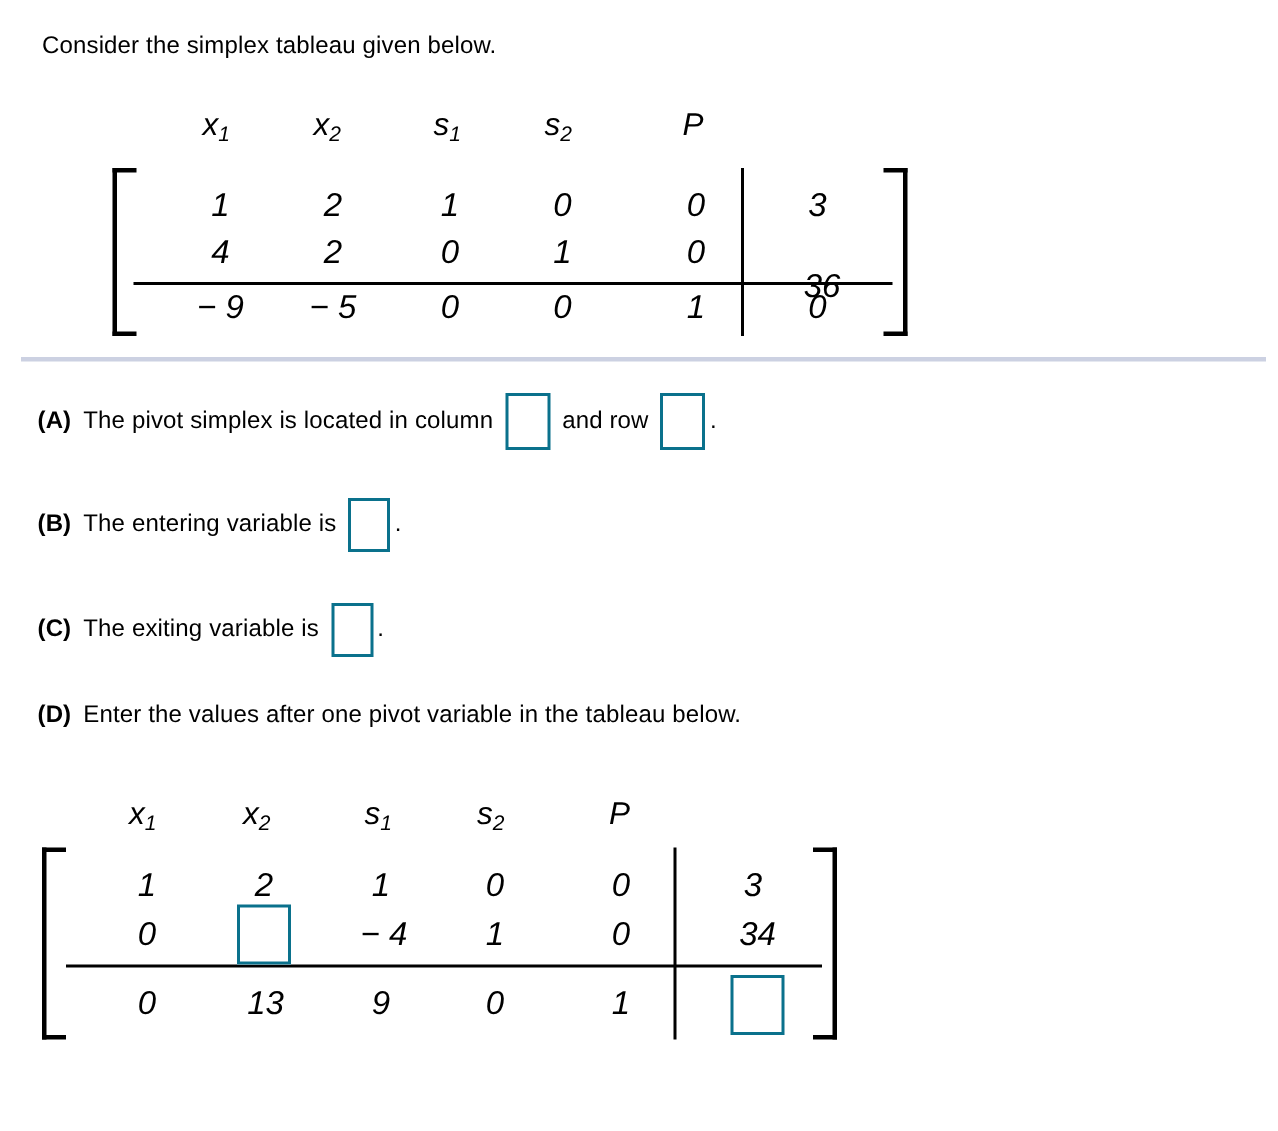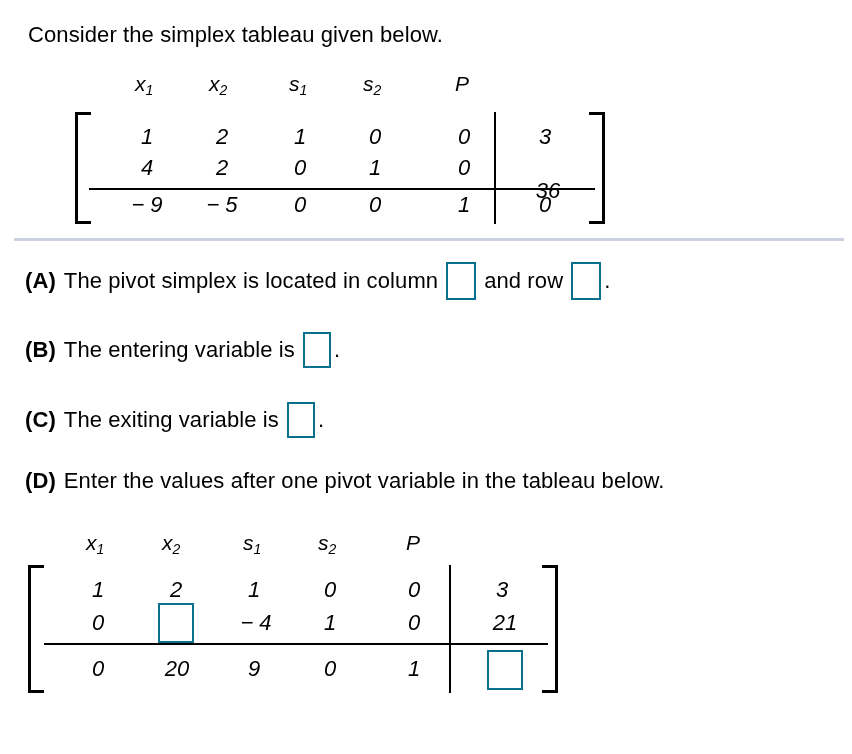--- a/index.html
+++ b/index.html
@@ -13,21 +13,21 @@
     position: relative;
     font-family: "Liberation Sans", sans-serif;
     color: #000000;
     overflow: hidden;
   }
 
   
   .abs { position: absolute; }
 
   .prompt {
-    font-size: 22px;
+    font-size: 16px;
     letter-spacing: 0.1px;
     white-space: nowrap;
   }
 
   .qlabel { font-weight: bold; }
 
   
   .ansbox {
     display: inline-block;
     border: 2.5px solid #0a718c;
@@ -203,21 +203,21 @@
   <div class="cell" style="left:254px; top:577px;">1</div>
   <div class="cell" style="left:330px; top:577px;">0</div>
   <div class="cell" style="left:414px; top:577px;">0</div>
   <div class="cell" style="left:502px; top:577px;">3</div>
 
   <div class="cell" style="left:98px;  top:610px;">0</div>
   <span class="ansbox t" style="position:absolute; left:158px; top:603px;"></span>
   <div class="cell" style="left:256px; top:610px;">− 4</div>
   <div class="cell" style="left:330px; top:610px;">1</div>
   <div class="cell" style="left:414px; top:610px;">0</div>
-  <div class="cell" style="left:505px; top:610px;">21</div>
+  <div class="cell" style="left:505px; top:610px;">34</div>
 
   <div class="cell" style="left:98px;  top:656px;">0</div>
-  <div class="cell" style="left:177px; top:656px;">20</div>
+  <div class="cell" style="left:177px; top:656px;">13</div>
   <div class="cell" style="left:254px; top:656px;">9</div>
   <div class="cell" style="left:330px; top:656px;">0</div>
   <div class="cell" style="left:414px; top:656px;">1</div>
   <span class="ansbox t" style="position:absolute; left:487px; top:650px;"></span>
 </div>
 
 </body></html>

